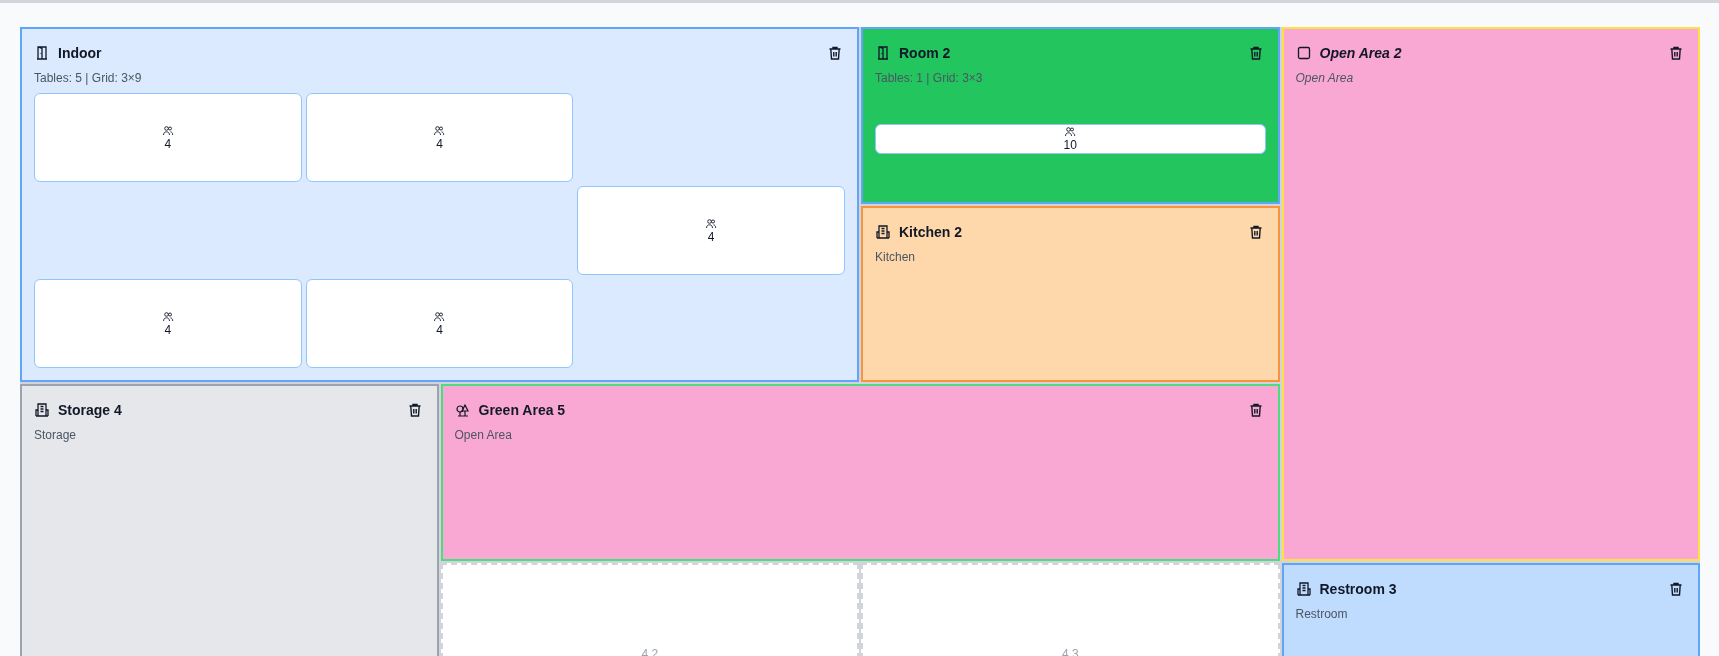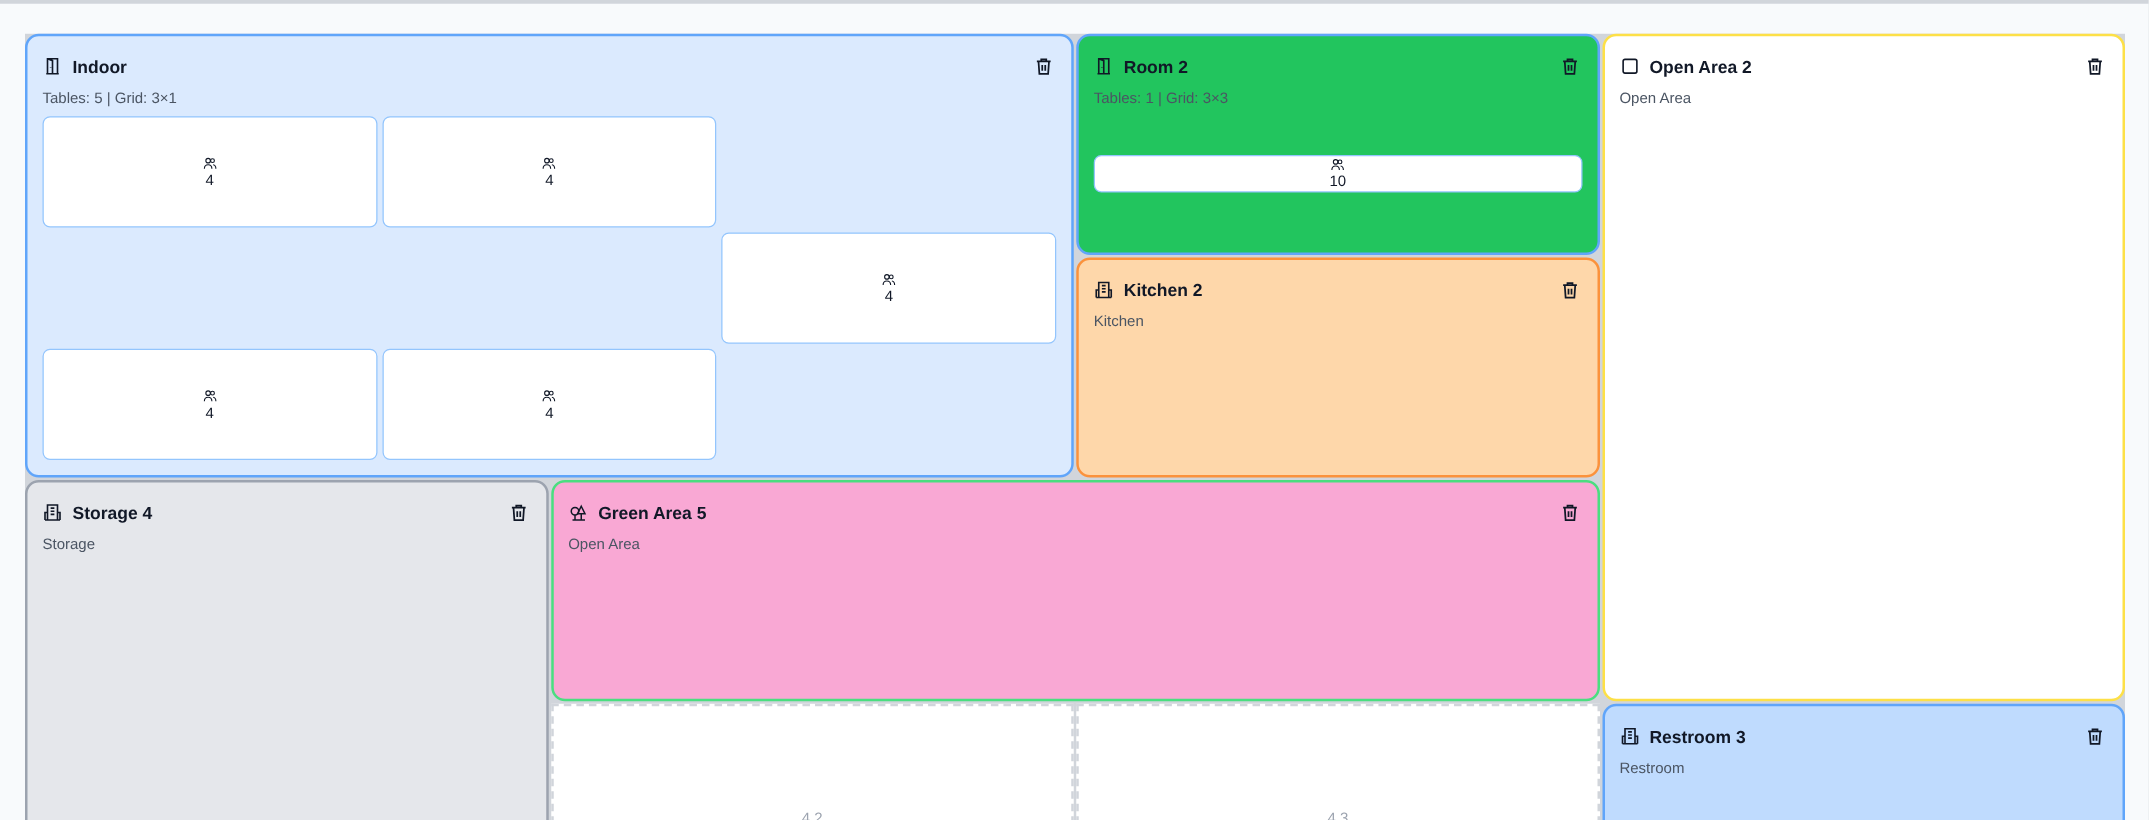--- a/index.html
+++ b/index.html
@@ -25,21 +25,21 @@
     box-sizing:border-box;
     position:relative;
   }
   .cell-empty .coord {
     position:absolute; left:0; right:0; top:82px;
     text-align:center; font-size:12px; color:#9ca3af;
   }
   .zone {
     box-sizing:border-box;
     border:2px solid;
-    border-radius:11px;
+    border-radius:0;
     position:relative;
     padding:12px 12px;
   }
   .zone-head { display:flex; align-items:center; height:24px; }
   .zone-icon { width:16px; height:16px; margin-right:8px; display:inline-flex; }
   .zone-title { font-weight:bold; font-size:14px; color:#111827; }
   .zone-sub { font-size:12px; color:#4b5563; margin-top:6px; }
   .trash {
     position:absolute; right:14px; top:16px; width:16px; height:16px;
     cursor:pointer;
@@ -50,21 +50,21 @@
     gap:4px;
   }
   .table {
     background:#ffffff; border:1px solid #93c5fd; border-radius:6px;
     display:flex; flex-direction:column; align-items:center; justify-content:center;
     font-size:12px; color:#111827; cursor:pointer;
   }
   .table svg { width:12px; height:12px; }
   .z-indoor { grid-column:1 / span 2; grid-row:1 / span 2; background:#dbeafe; border-color:#60a5fa; }
   .z-room2 { grid-column:3; grid-row:1; background:#22c55e; border-color:#60a5fa; }
-  .z-open { grid-column:4; grid-row:1 / span 3; background:#ffffff; border-color:#fde047; }
+  .z-open { grid-column:4; grid-row:1 / span 3; background:#f9a8d4; border-color:#fde047;font-style:italic; }
   .z-kitchen { grid-column:3; grid-row:2; background:#fed7aa; border-color:#fb923c; }
   .z-storage { grid-column:1; grid-row:3 / span 2; background:#e5e7eb; border-color:#9ca3af; }
   .z-green { grid-column:2 / span 2; grid-row:3; background:#f9a8d4; border-color:#4ade80; }
   .z-rest { grid-column:4; grid-row:4; background:#bfdbfe; border-color:#60a5fa; }
   .room2-table {
     position:absolute; left:12px; right:12px; top:95px; height:28px;
   }
 </style>
 </head>
 <body>
@@ -75,21 +75,21 @@
 
   <div class="zone z-indoor">
     <div class="zone-head">
       <span class="zone-icon">
         <svg viewBox="0 0 16 16" width="16" height="16" fill="none" stroke="#111827" stroke-width="1.3">
             <path d="M3 14h10M4 14V2h8v12M4 2l4 1.5V14M6.5 8.5v.5"></path>
           </svg>
       </span>
       <span class="zone-title">Indoor</span>
     </div>
-    <div class="zone-sub">Tables: 5 | Grid: 3×1</div>
+    <div class="zone-sub">Tables: 5 | Grid: 3×9</div>
     <span class="trash">
       <svg viewBox="0 0 16 16" width="16" height="16" fill="none" stroke="#111827" stroke-width="1.4">
           <path d="M2.5 4h11M6 4V2.5h4V4M3.8 4l.7 10h7l.7-10M6.8 7v4.5M9.2 7v4.5"></path>
         </svg>
     </span>
     <div class="tables">
       <div class="table" style="grid-row:1;grid-column:1">
         <svg viewBox="0 0 12 12" fill="none" stroke="#111827" stroke-width="0.9">
             <circle cx="4.5" cy="3.5" r="1.8"></circle>
             <path d="M1.5 10c0-2 1.3-3.2 3-3.2s3 1.2 3 3.2"></path>

